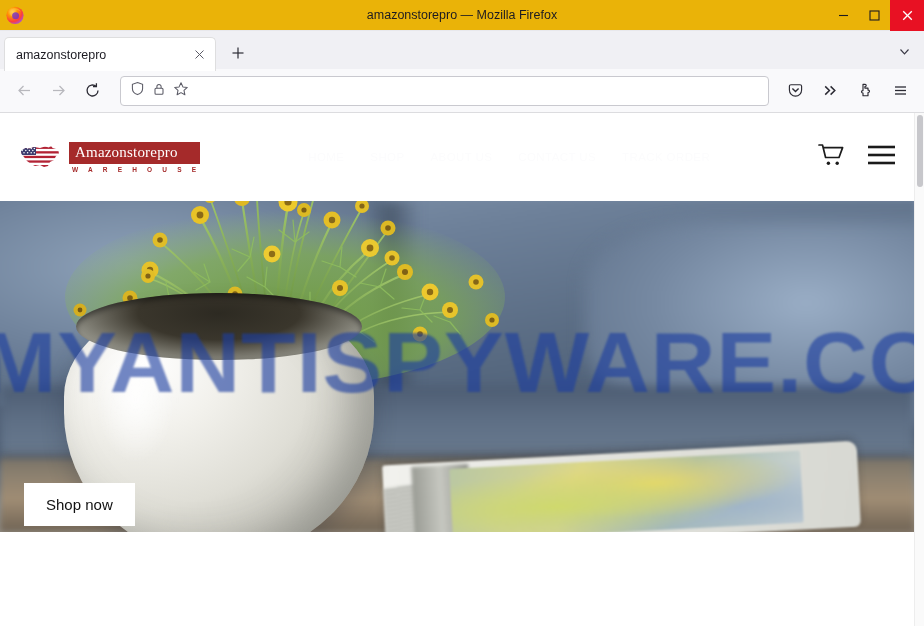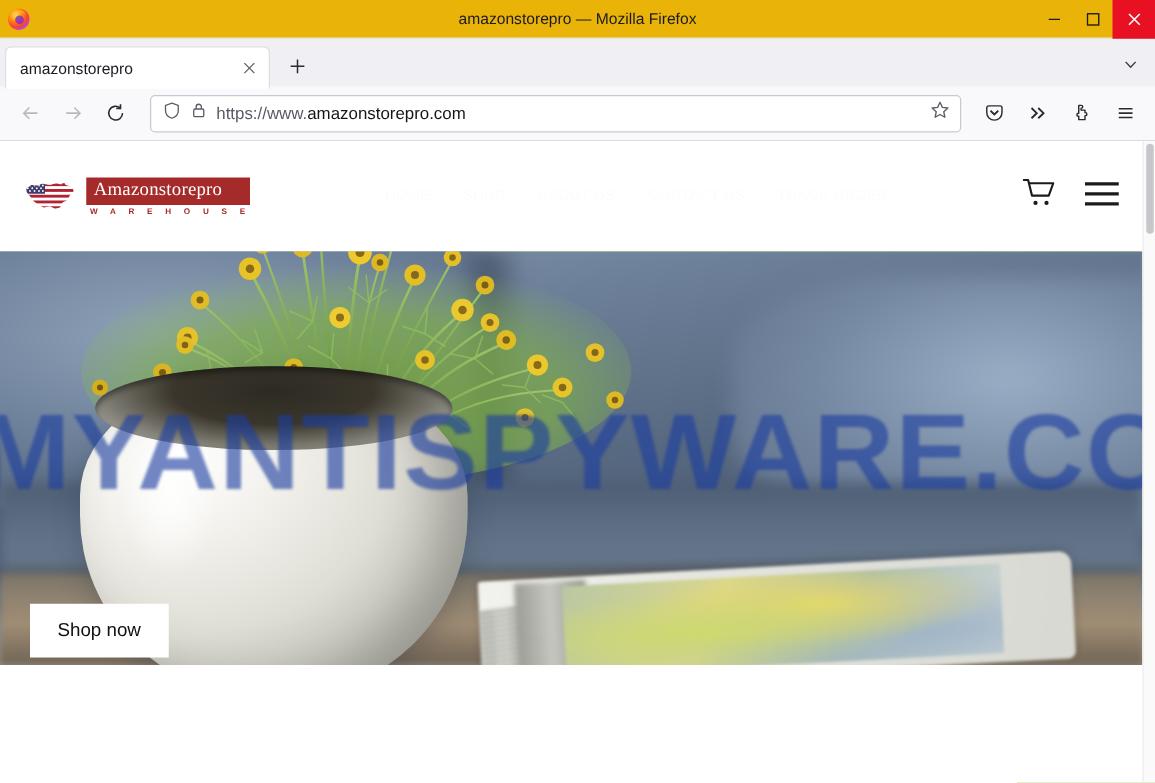--- a/index.html
+++ b/index.html
@@ -199,21 +199,21 @@
     white-space: nowrap;
     letter-spacing: .4px;
   }
   .header-icons { display:flex; align-items:center; gap: 22px; flex: 0 0 auto; }
 
   
   .hero {
     position: relative;
     height: 331px;
     overflow: hidden;
-    background: #84cc16;
+    background: #4c1d95;
   }
   .hero-photo { position: absolute; inset: 0; overflow: hidden; }
 
   
   .bg-wall {
     position:absolute; inset:0;
     background:
       linear-gradient(178deg, #7c8ea6 0%, #6b7f99 18%, #5d7089 38%, #4e5e74 58%, #47566b 72%, #7f8a92 84%, #9a9389 92%, #8d8275 100%);
   }
   .sofa-back {
@@ -458,21 +458,20 @@
       <svg width="15" height="15" viewBox="0 0 15 15">
           <path d="M7.5 1.5 L12.6 3.3 V7.5 C12.6 10.6 10.4 12.6 7.5 13.6 C4.6 12.6 2.4 10.6 2.4 7.5 V3.3 Z" fill="none" stroke="#5b5b66" stroke-width="1.05"></path>
         </svg>
     </span>
     <span>
       <svg width="14" height="14" viewBox="0 0 14 14">
           <rect x="3" y="6.2" width="8" height="6.1" rx="1" fill="none" stroke="#5b5b66" stroke-width="1.05"></rect>
           <path d="M4.9 6.2 V4.5 a2.1 2.1 0 0 1 4.2 0 V6.2" fill="none" stroke="#5b5b66" stroke-width="1.05"></path>
         </svg>
     </span>
-    <span class="url-text"><span>https://www.</span><span class="host">amazonstorepro.com</span></span>
     <span>
       <svg width="16" height="16" viewBox="0 0 16 16">
           <polygon points="8,1.8 9.9,5.9 14.3,6.4 11,9.4 11.9,13.8 8,11.6 4.1,13.8 5,9.4 1.7,6.4 6.1,5.9" fill="none" stroke="#5b5b66" stroke-width="1.05" stroke-linejoin="round"></polygon>
         </svg>
     </span>
   </div>
 
   <div class="toolbar-icons">
     <div class="navbtn">
       <svg width="17" height="17" viewBox="0 0 17 17">

